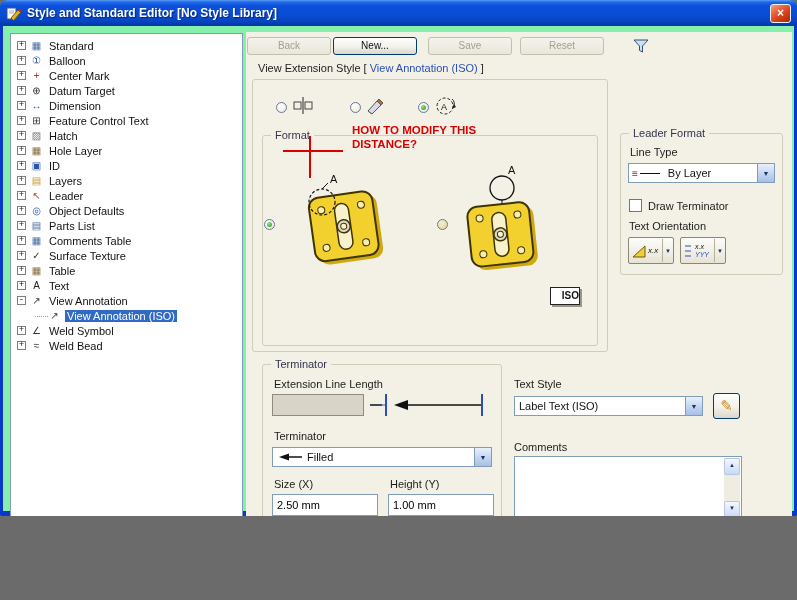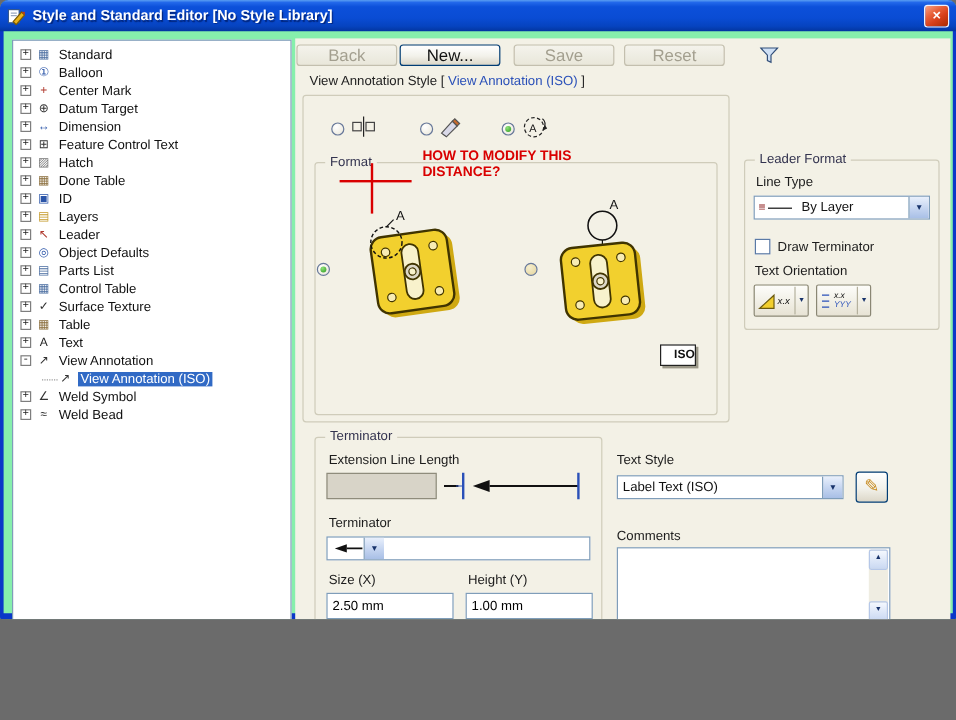--- a/index.html
+++ b/index.html
@@ -24,21 +24,21 @@
   .expander{width:9px;height:9px;box-sizing:border-box;border:1px solid #7e7e7e;background:#fff;
     font-size:9px;line-height:7px;text-align:center;margin-right:4px;flex:none;color:#222;
     font-family:"Liberation Mono",monospace;}
   .expander-spacer{width:13px;flex:none;border-bottom:1px dotted #9a9a9a;height:1px;margin-right:0;}
   .tree-icon{width:13px;text-align:center;font-size:10px;margin-right:4px;flex:none;line-height:13px;}
   .tree-label{padding:0 2px;}
   .tree-label.sel{background:#316ac5;color:#fff;}
   
   .xpbtn{position:absolute;box-sizing:border-box;border:1px solid #003c74;border-radius:3px;
     background:linear-gradient(180deg,#ffffff 0%,#f2f1ea 55%,#dcd7c8 100%);
-    font-size:14px;color:#111;text-align:center;cursor:default;}
+    font-size:10px;color:#111;text-align:center;cursor:default;}
   .xpbtn.disabled{border-color:#c3bfae;color:#a39f8f;background:linear-gradient(180deg,#f4f3ec,#e9e7da);}
   
   .combo{position:absolute;background:#fff;border:1px solid #7f9db9;box-sizing:border-box;height:20px;
     display:flex;align-items:center;overflow:hidden;}
   .combo .val{flex:1;padding-left:4px;white-space:nowrap;overflow:hidden;}
   .combo .arrow{width:16px;align-self:stretch;border-left:1px solid #7f9db9;flex:none;
     background:linear-gradient(180deg,#e9f0fc 0%,#c4d4f0 55%,#a8bfe6 100%);
     display:flex;align-items:center;justify-content:center;font-size:7px;color:#18336b;}
   .tfield{position:absolute;box-sizing:border-box;border:1px solid #7f9db9;background:#fff;
     font-family:"Liberation Sans",sans-serif;font-size:11px;padding:2px 4px;}
@@ -133,21 +133,21 @@
         <span class="tree-label">Feature Control Text</span>
       </div>
       <div class="tree-row" style="padding-left: 6px;">
         <span class="expander">+</span>
         <span class="tree-icon" style="color: rgb(118, 118, 118);">▨</span>
         <span class="tree-label">Hatch</span>
       </div>
       <div class="tree-row" style="padding-left: 6px;">
         <span class="expander">+</span>
         <span class="tree-icon" style="color: rgb(138, 109, 59);">▦</span>
-        <span class="tree-label">Done Table</span>
+        <span class="tree-label">Hole Layer</span>
       </div>
       <div class="tree-row" style="padding-left: 6px;">
         <span class="expander">+</span>
         <span class="tree-icon" style="color: rgb(42, 84, 168);">▣</span>
         <span class="tree-label">ID</span>
       </div>
       <div class="tree-row" style="padding-left: 6px;">
         <span class="expander">+</span>
         <span class="tree-icon" style="color: rgb(197, 154, 42);">▤</span>
         <span class="tree-label">Layers</span>
@@ -163,21 +163,21 @@
         <span class="tree-label">Object Defaults</span>
       </div>
       <div class="tree-row" style="padding-left: 6px;">
         <span class="expander">+</span>
         <span class="tree-icon" style="color: rgb(74, 109, 160);">▤</span>
         <span class="tree-label">Parts List</span>
       </div>
       <div class="tree-row" style="padding-left: 6px;">
         <span class="expander">+</span>
         <span class="tree-icon" style="color: rgb(74, 109, 160);">▦</span>
-        <span class="tree-label">Control Table</span>
+        <span class="tree-label">Comments Table</span>
       </div>
       <div class="tree-row" style="padding-left: 6px;">
         <span class="expander">+</span>
         <span class="tree-icon" style="color: rgb(51, 51, 51);">✓</span>
         <span class="tree-label">Surface Texture</span>
       </div>
       <div class="tree-row" style="padding-left: 6px;">
         <span class="expander">+</span>
         <span class="tree-icon" style="color: rgb(138, 109, 59);">▦</span>
         <span class="tree-label">Table</span>
@@ -212,21 +212,21 @@
   <div class="xpbtn disabled" style="left:247px;top:37px;width:84px;height:18px;line-height:16px;">Back</div>
   <div class="xpbtn" style="left:333px;top:37px;width:84px;height:18px;line-height:16px;">New...</div>
   <div class="xpbtn disabled" style="left:428px;top:37px;width:84px;height:18px;line-height:16px;">Save</div>
   <div class="xpbtn disabled" style="left:520px;top:37px;width:84px;height:18px;line-height:16px;">Reset</div>
 
   <svg class="filter-icon" viewBox="0 0 16 16">
     <polygon points="1,2 15,2 9.5,8 9.5,14 6.5,12.5 6.5,8" fill="#cfe0f5" stroke="#33507a"></polygon>
   </svg>
 
   <div class="hdr">
-    <span class="h-pre">View Annotation Style [</span><span class="h-name"> View Annotation (ISO) </span><span class="h-suf">]</span>
+    <span class="h-pre">View Extension Style [</span><span class="h-name"> View Annotation (ISO) </span><span class="h-suf">]</span>
   </div>
 
   <div class="groupbox" style="left:252px;top:79px;width:356px;height:273px;"></div>
 
   <div class="radio" style="left:276px;top:102px;"></div>
   <svg class="mini-svg" style="left:292px;top:96px;" width="22" height="19">
     <line x1="11" y1="1" x2="11" y2="18" stroke="#222"></line>
     <rect x="2" y="6" width="7" height="7" fill="none" stroke="#444"></rect>
     <rect x="13" y="6" width="7" height="7" fill="none" stroke="#444"></rect>
   </svg>
@@ -339,20 +339,21 @@
     <polygon points="24,15 38,10 38,20" fill="#111"></polygon>
     <line x1="38" y1="15" x2="112" y2="15" stroke="#111" stroke-width="1.5"></line>
     <line x1="112" y1="4" x2="112" y2="26" stroke="#2a50b8" stroke-width="2"></line>
   </svg>
   <span class="lbl" style="left:274px;top:430px;">Terminator</span>
   <div class="combo" style="left:272px;top:447px;width:220px;">
     <svg width="26" height="10" style="margin-left:4px;flex:none;">
       <polygon points="2,5 12,1.5 12,8.5" fill="#111"></polygon>
       <line x1="12" y1="5" x2="25" y2="5" stroke="#111" stroke-width="1.5"></line>
     </svg>
+    <span class="val">Filled</span>
     <span class="arrow">▼</span>
   </div>
   <span class="lbl" style="left:274px;top:478px;">Size (X)</span>
   <input class="tfield" style="left: 272px; top: 494px; width: 106px; height: 22px;" value="2.50 mm">
   <span class="lbl" style="left:390px;top:478px;">Height (Y)</span>
   <input class="tfield" style="left: 388px; top: 494px; width: 106px; height: 22px;" value="1.00 mm">
 
   <span class="lbl" style="left:514px;top:378px;">Text Style</span>
   <div class="combo" style="left:514px;top:396px;width:189px;">
     <span class="val">Label Text (ISO)</span>

